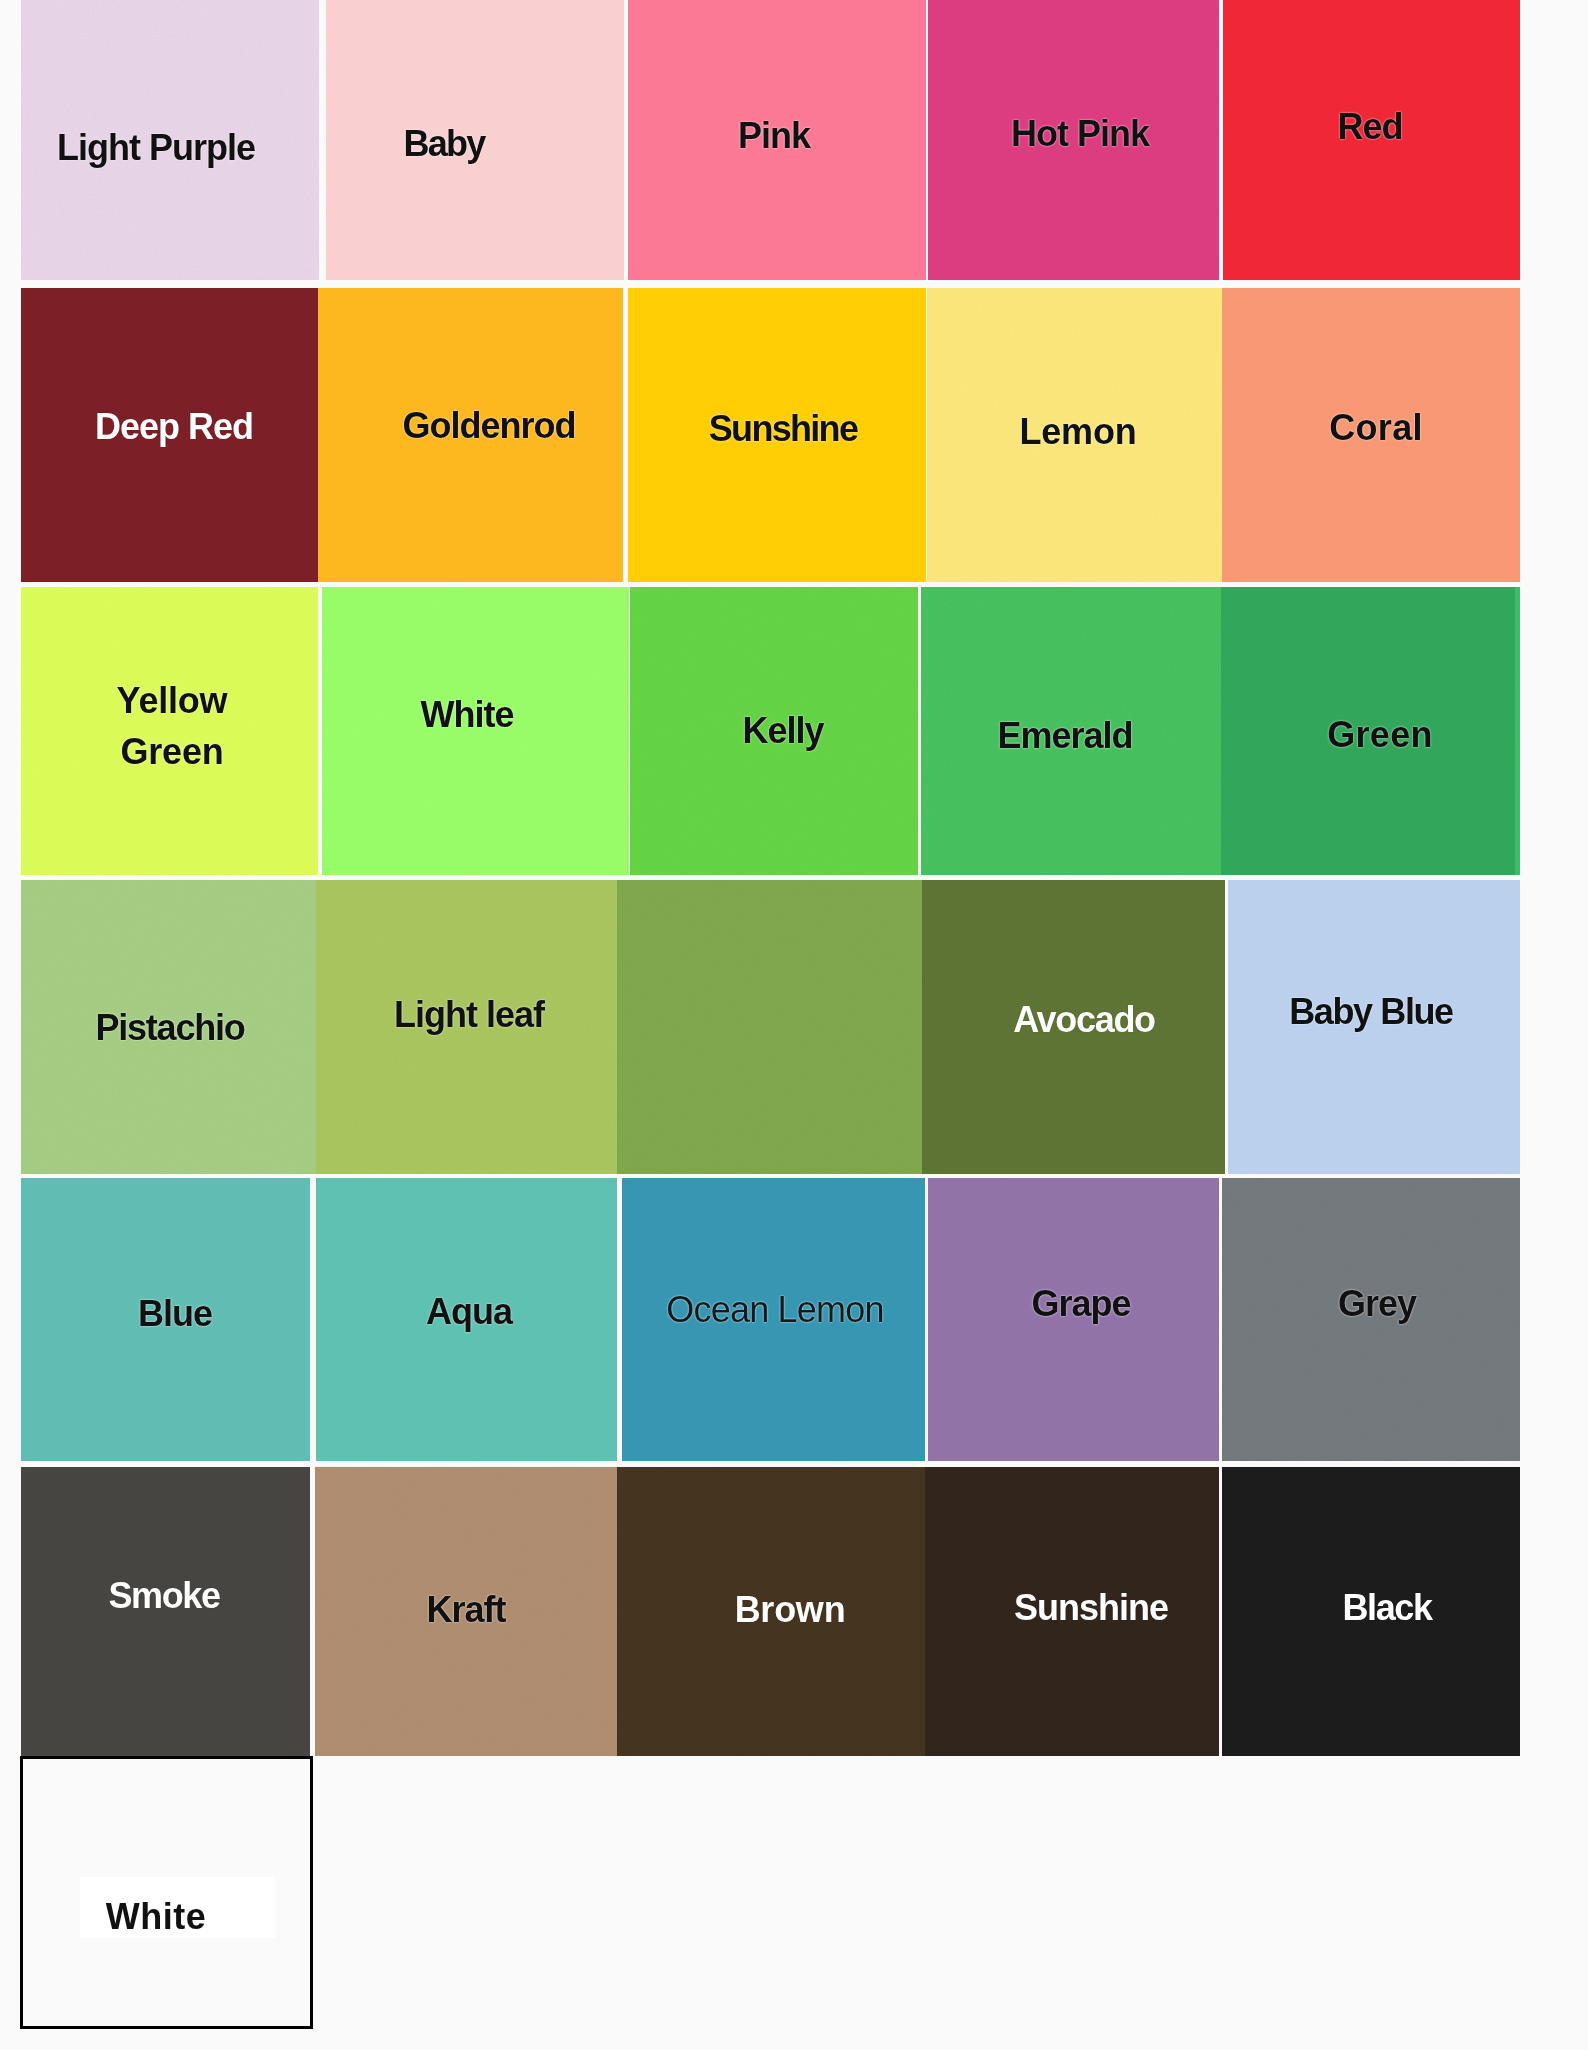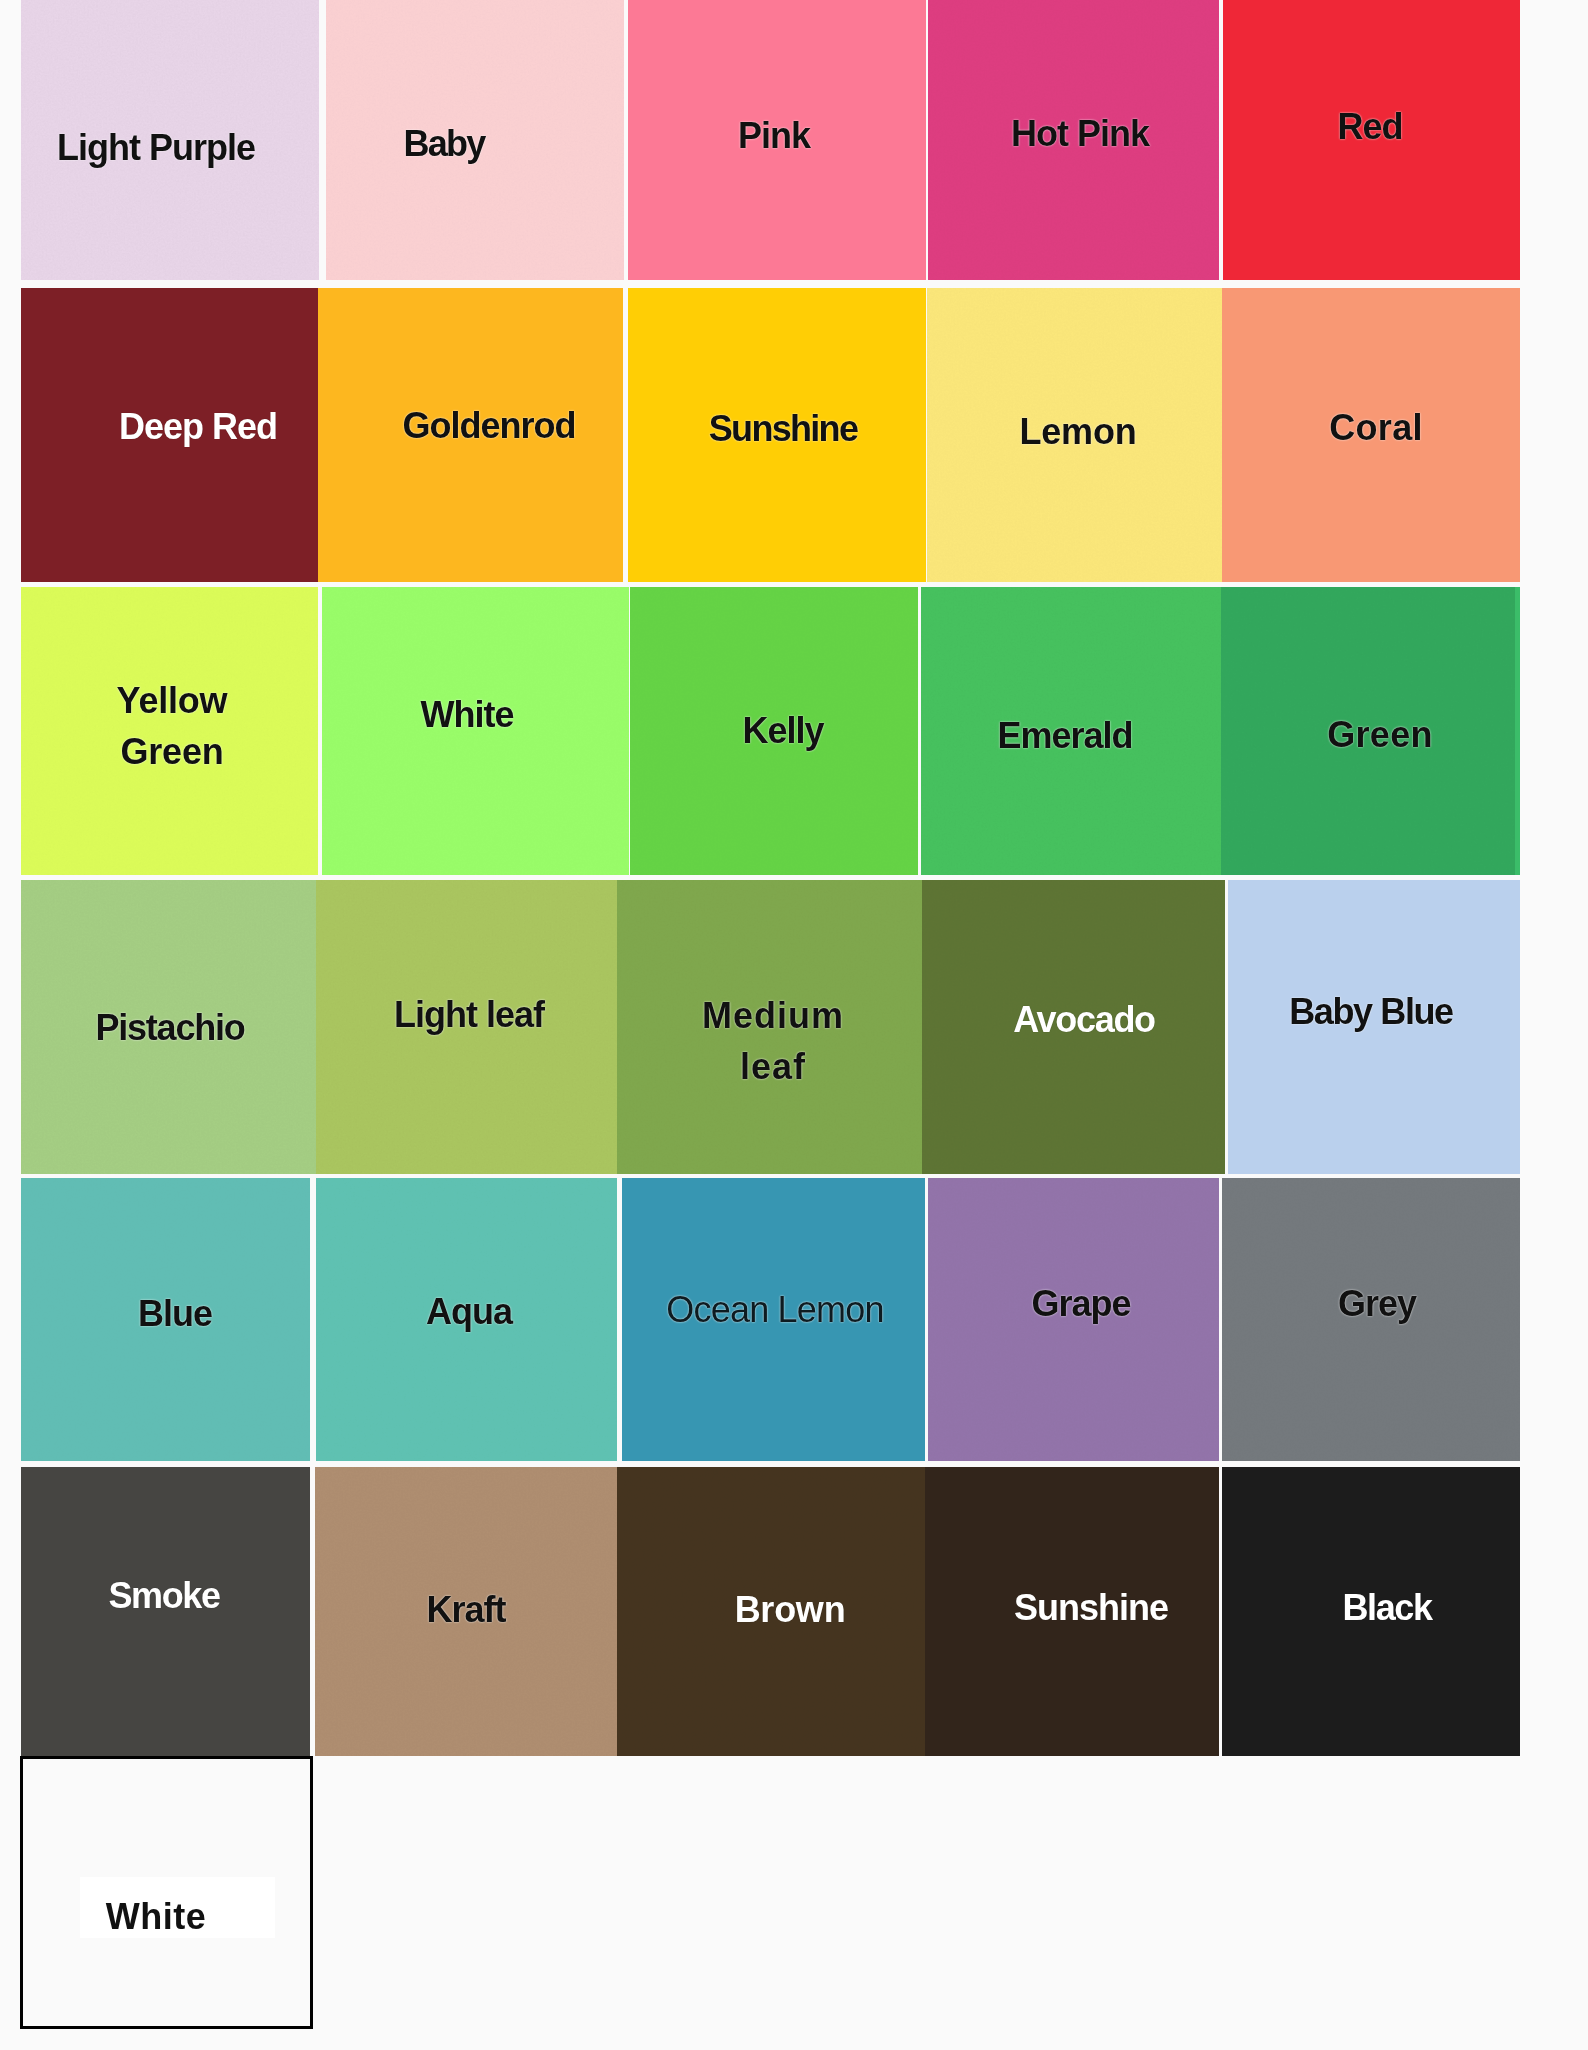--- a/index.html
+++ b/index.html
@@ -63,21 +63,21 @@
       </svg>
     </div>
     <div class="swatch-label on-light" style="left: 1080px; top: 108px; color: rgb(17, 17, 17);">Hot Pink</div>
     <div class="swatch" title="Red" style="left: 1223px; top: 0px; width: 297px; height: 280px; background: rgb(239, 39, 55);">
       
     </div>
     <div class="swatch-label on-light" style="left: 1370px; top: 101px; color: rgb(17, 17, 17);">Red</div>
     <div class="swatch" title="Deep Red" style="left: 21px; top: 288px; width: 297px; height: 294px; background: rgb(125, 31, 38);">
       
     </div>
-    <div class="swatch-label on-dark" style="left: 174px; top: 401px; color: rgb(255, 255, 255); margin-left: 24px;">Deep Red</div>
+    <div class="swatch-label on-dark" style="left: 174px; top: 401px; color: rgb(255, 255, 255);">Deep Red</div>
     <div class="swatch" title="Goldenrod" style="left: 318px; top: 288px; width: 305px; height: 294px; background: rgb(253, 183, 31);">
       
     </div>
     <div class="swatch-label on-light" style="left: 489px; top: 400px; color: rgb(17, 17, 17);">Goldenrod</div>
     <div class="swatch" title="Sunshine" style="left: 628px; top: 288px; width: 298px; height: 294px; background: rgb(255, 206, 5);">
       
     </div>
     <div class="swatch-label on-light" style="left: 783px; top: 403px; color: rgb(17, 17, 17); letter-spacing: -1.7px;">Sunshine</div>
     <div class="swatch" title="Lemon" style="left: 927px; top: 288px; width: 295px; height: 294px; background: rgb(255, 235, 124);">
       <svg class="paper-texture" style="opacity: 0.11;">
@@ -133,22 +133,20 @@
         <rect width="100%" height="100%" filter="url(#paperNoise)"></rect>
       </svg>
     </div>
     <div class="swatch-label on-light" style="left: 469px; top: 989px; color: rgb(17, 17, 17);">Light leaf</div>
     <div class="swatch" title="Medium
 leaf" style="left: 617px; top: 880px; width: 305px; height: 294px; background: rgb(130, 170, 78);">
       <svg class="paper-texture" style="opacity: 0.1;">
         <rect width="100%" height="100%" filter="url(#paperNoise)"></rect>
       </svg>
     </div>
-    <div class="swatch-label on-light" style="left: 773px; top: 990px; color: rgb(17, 17, 17); letter-spacing: 1px;">Medium
-leaf</div>
     <div class="swatch" title="Avocado" style="left: 922px; top: 880px; width: 303px; height: 294px; background: rgb(95, 118, 53);">
       <svg class="paper-texture" style="opacity: 0.09;">
         <rect width="100%" height="100%" filter="url(#paperNoise)"></rect>
       </svg>
     </div>
     <div class="swatch-label on-dark" style="left: 1084px; top: 994px; color: rgb(255, 255, 255); letter-spacing: -1.3px;">Avocado</div>
     <div class="swatch" title="Baby Blue" style="left: 1228px; top: 880px; width: 292px; height: 294px; background: rgb(186, 208, 237);">
       
     </div>
     <div class="swatch-label on-light" style="left: 1371px; top: 986px; color: rgb(17, 17, 17); letter-spacing: -1.4px;">Baby Blue</div>

